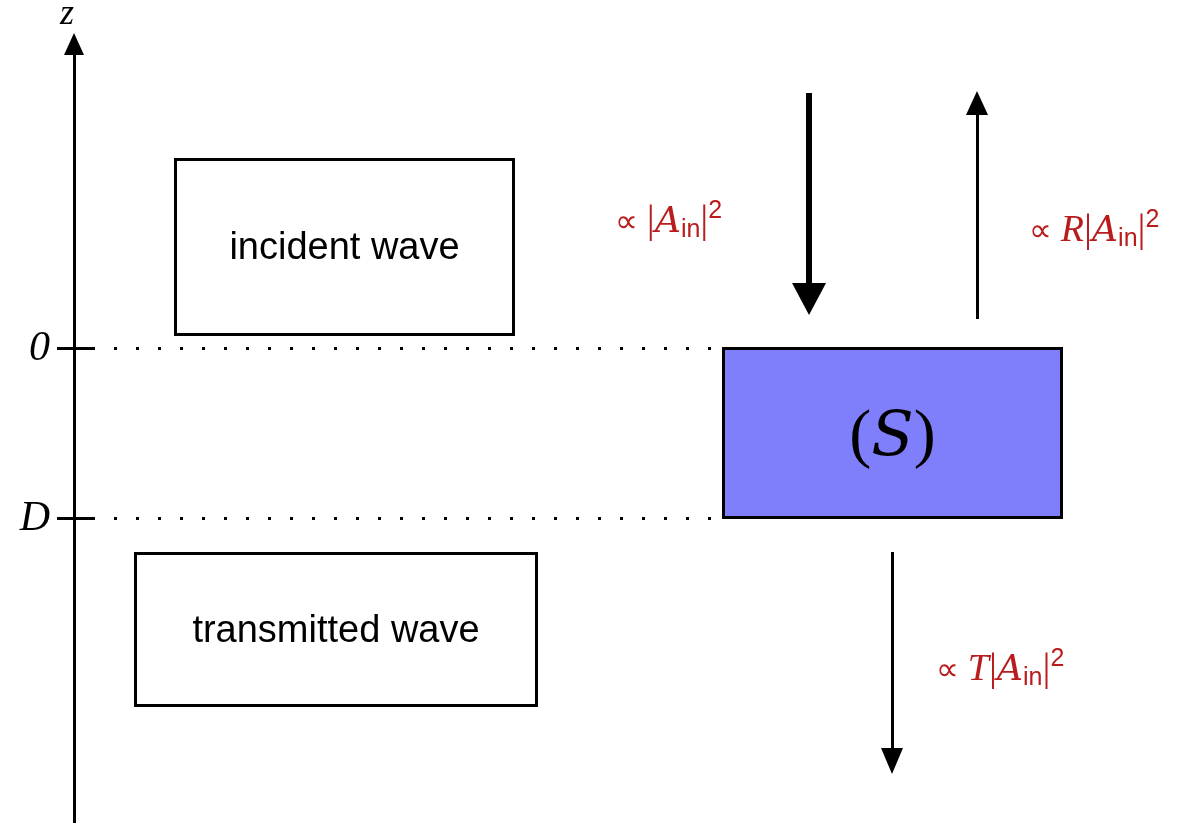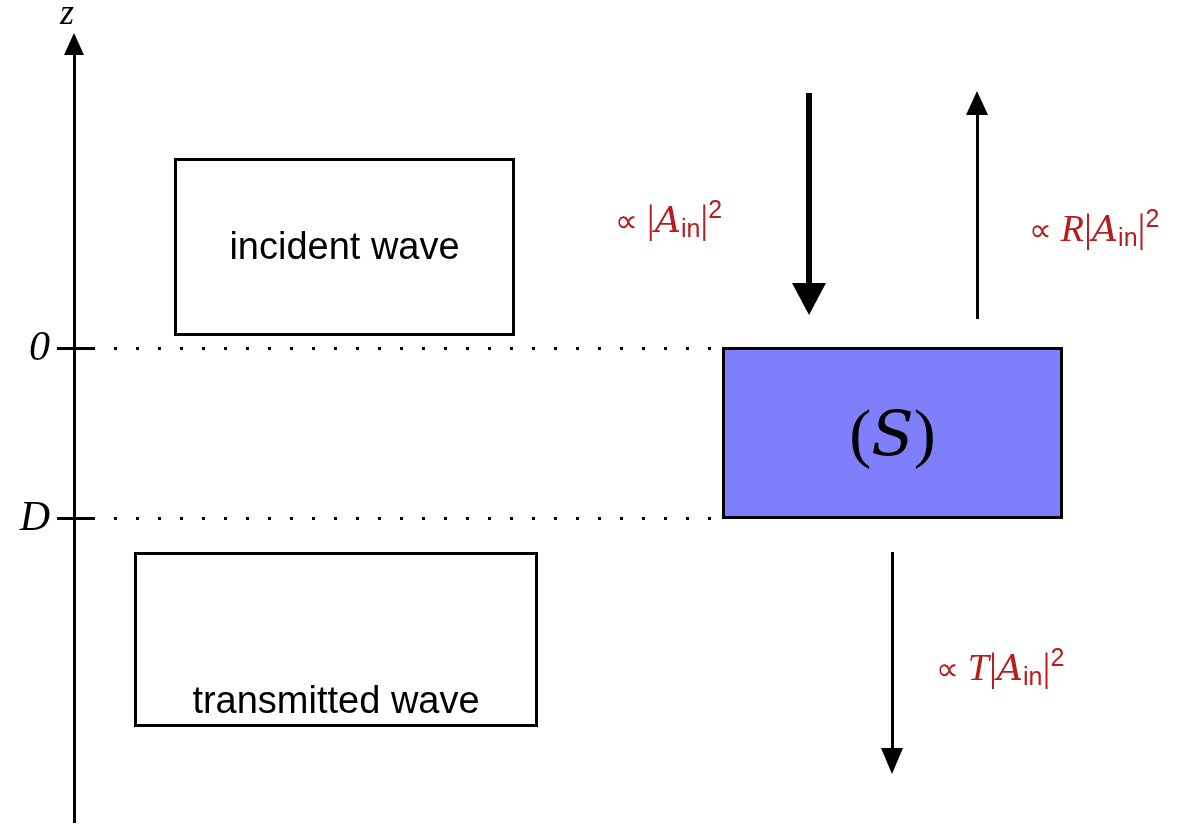--- a/index.html
+++ b/index.html
@@ -106,22 +106,21 @@
   #region-incident {
     left: 174px;
     top: 158px;
     width: 341px;
     height: 178px;
   }
   #region-transmitted {
     left: 134px;
     top: 552px;
     width: 404px;
-    height: 175px;
-    justify-content: flex-end;
+    height: 155px;
   }
   .region-line { white-space: nowrap; }
 
   
   #scatterer {
     position: absolute;
     left: 722px;
     top: 347px;
     width: 341px;
     height: 172px;

